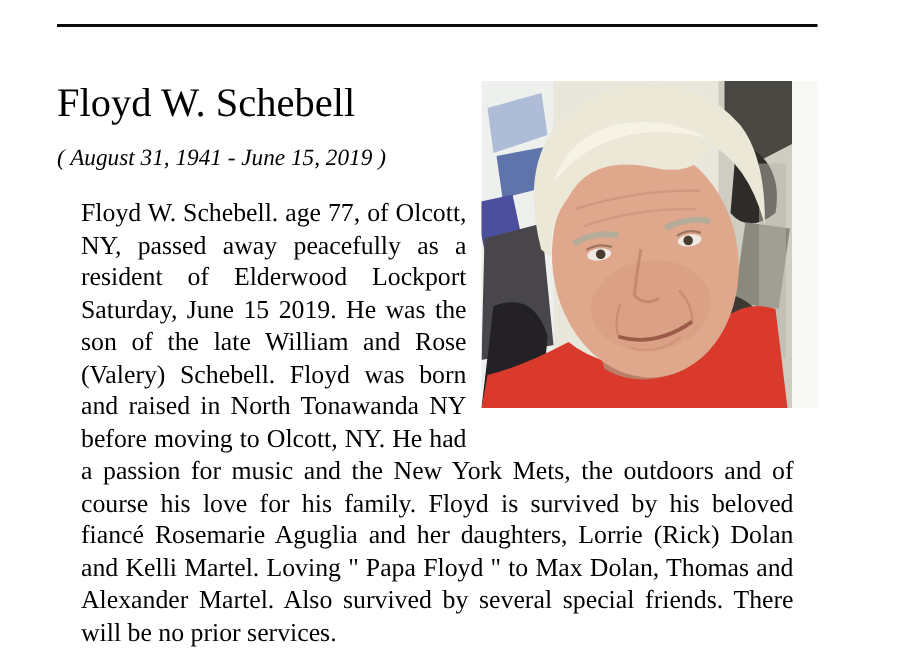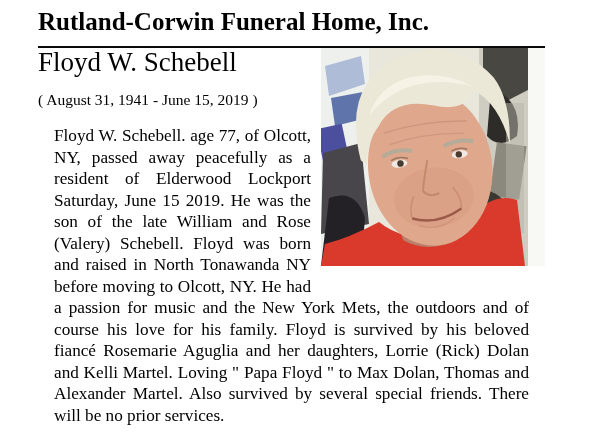--- a/index.html
+++ b/index.html
@@ -20,54 +20,54 @@
     margin: 0;
     white-space: nowrap;
   }
   .rule {
     border: none;
     border-top: 2px solid #0a0a0a;
     margin: 9px 0 0 0;
     height: 0;
   }
 
-  .content { }
+  .content { padding-top: 36px; }
 
   .photo {
     float: right;
     width: 224px;
     height: 218px;
     margin: 0 0 10px 10px;
   }
   .photo svg { display: block; width: 224px; height: 218px; }
 
   .deceased-name {
     font-size: 27px;
     font-weight: normal;
     line-height: 1.1;
     margin: 0 0 13px 0;
   }
   .life-dates {
     font-size: 15.5px;
     line-height: 1.2;
     margin: 0 0 11px 0;
+    font-style: italic;
   }
   .obit-body {
     font-size: 17.2px;
     line-height: 21.5px;
     text-align: justify;
     margin: 16px;
   }
 </style>
 </head>
 <body>
 
 <div class="page">
 
-  <h1 class="fh-title">Rutland-Corwin Funeral Home, Inc.</h1>
 
   <div class="rule"></div>
 
   <div class="content">
 
     <div class="photo" role="img" aria-label="Elderly man with white hair wearing a red shirt">
       <svg viewBox="0 0 224 218" xmlns="http://www.w3.org/2000/svg">
 
         <rect width="224" height="218" fill="#e9e7dc"></rect>
 

